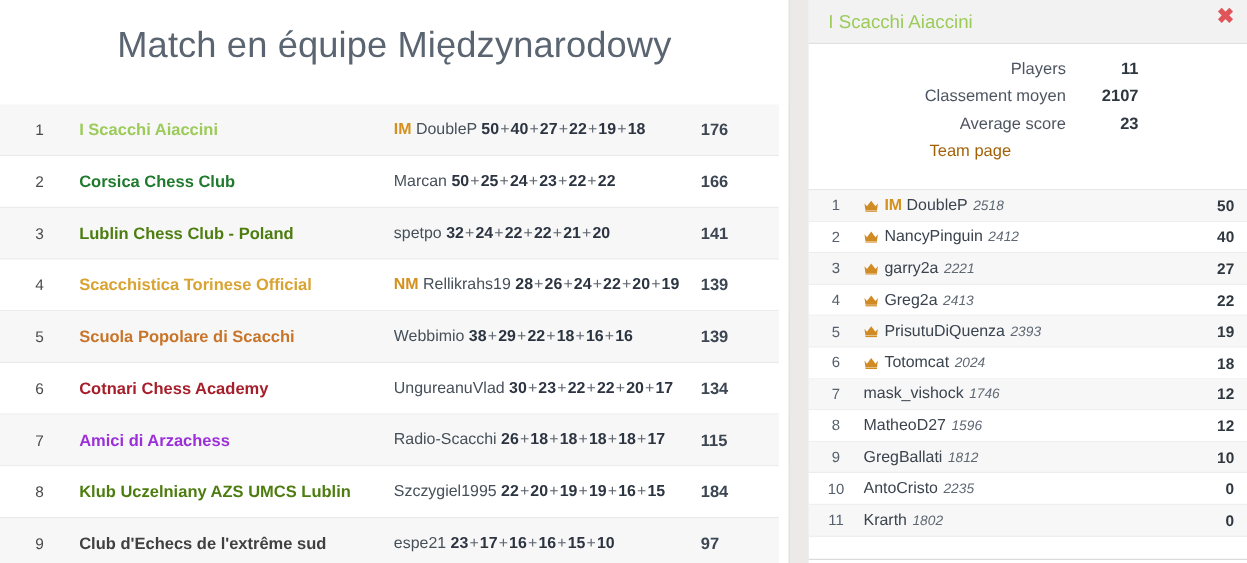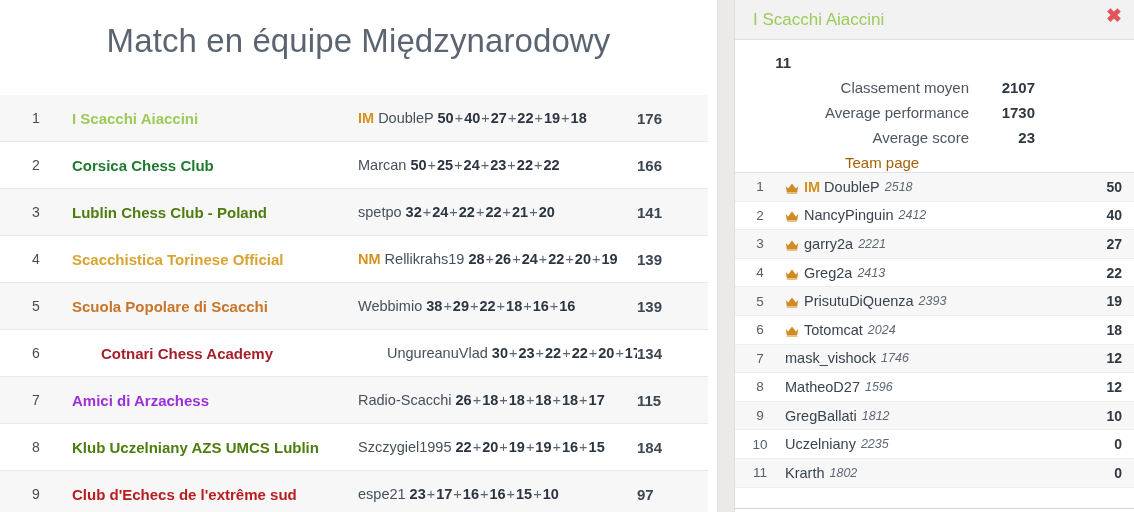--- a/index.html
+++ b/index.html
@@ -322,39 +322,39 @@
           <div class="total-cell">139</div>
         </div>
         <div class="team-row alt">
           <div class="rank-cell">5</div>
           <div class="team-cell" style="color: rgb(200, 117, 42);">Scuola Popolare di Scacchi</div>
           <div class="players-cell"><span class="uname">Webbimio</span> <span class="pts">38</span><span class="plus">+</span><span class="pts">29</span><span class="plus">+</span><span class="pts">22</span><span class="plus">+</span><span class="pts">18</span><span class="plus">+</span><span class="pts">16</span><span class="plus">+</span><span class="pts">16</span></div>
           <div class="total-cell">139</div>
         </div>
         <div class="team-row">
           <div class="rank-cell">6</div>
-          <div class="team-cell" style="color: rgb(165, 30, 42); margin-left: 29px;">Cotnari Chess Academy</div>
+          <div class="team-cell" style="color: rgb(165, 30, 42);">Cotnari Chess Academy</div>
           <div class="players-cell"><span class="uname">UngureanuVlad</span> <span class="pts">30</span><span class="plus">+</span><span class="pts">23</span><span class="plus">+</span><span class="pts">22</span><span class="plus">+</span><span class="pts">22</span><span class="plus">+</span><span class="pts">20</span><span class="plus">+</span><span class="pts">17</span></div>
           <div class="total-cell">134</div>
         </div>
         <div class="team-row alt">
           <div class="rank-cell">7</div>
           <div class="team-cell" style="color: rgb(155, 48, 217);">Amici di Arzachess</div>
           <div class="players-cell"><span class="uname">Radio-Scacchi</span> <span class="pts">26</span><span class="plus">+</span><span class="pts">18</span><span class="plus">+</span><span class="pts">18</span><span class="plus">+</span><span class="pts">18</span><span class="plus">+</span><span class="pts">18</span><span class="plus">+</span><span class="pts">17</span></div>
           <div class="total-cell">115</div>
         </div>
         <div class="team-row">
           <div class="rank-cell">8</div>
           <div class="team-cell" style="color: #4d7c0f;">Klub Uczelniany AZS UMCS Lublin</div>
           <div class="players-cell"><span class="uname">Szczygiel1995</span> <span class="pts">22</span><span class="plus">+</span><span class="pts">20</span><span class="plus">+</span><span class="pts">19</span><span class="plus">+</span><span class="pts">19</span><span class="plus">+</span><span class="pts">16</span><span class="plus">+</span><span class="pts">15</span></div>
           <div class="total-cell">184</div>
         </div>
         <div class="team-row alt">
           <div class="rank-cell">9</div>
-          <div class="team-cell" style="color: #b91c1c;">Club d'Echecs de l'extrême sud</div>
+          <div class="team-cell" style="color: #404040;">Club d'Echecs de l'extrême sud</div>
           <div class="players-cell"><span class="uname">espe21</span> <span class="pts">23</span><span class="plus">+</span><span class="pts">17</span><span class="plus">+</span><span class="pts">16</span><span class="plus">+</span><span class="pts">16</span><span class="plus">+</span><span class="pts">15</span><span class="plus">+</span><span class="pts">10</span></div>
           <div class="total-cell">97</div>
         </div>
       </div>
 
     <div id="left-scroll-track">
       
     </div>
   </div>
 
@@ -362,29 +362,26 @@
 
   <div id="team-panel">
 
     <div id="panel-header">
       <div id="panel-title">I Scacchi Aiaccini</div>
       <div id="panel-close">✖</div>
     </div>
 
     <div id="panel-stats">
         <div class="stat-row">
+          <div class="stat-label">Players</div>
           <div class="stat-value">11</div>
         </div>
         <div class="stat-row">
           <div class="stat-label">Classement moyen</div>
           <div class="stat-value">2107</div>
-        </div>
-        <div class="stat-row">
-          <div class="stat-label">Average performance</div>
-          <div class="stat-value">1730</div>
         </div>
         <div class="stat-row">
           <div class="stat-label">Average score</div>
           <div class="stat-value">23</div>
         </div>
         <div class="stat-link-row">
           <div class="stat-link-spacer"></div>
           <div id="team-page-link">Team page</div>
         </div>
       </div>
@@ -487,21 +484,21 @@
             <span class="crown-spacer"></span>
             <span>GregBallati</span>
             <span class="p-rating">1812</span>
           </div>
           <div class="p-score">10</div>
         </div>
         <div class="player-row">
           <div class="p-rank">10</div>
           <div class="p-name">
             <span class="crown-spacer"></span>
-            <span>Uczelniany</span>
+            <span>AntoCristo</span>
             <span class="p-rating">2235</span>
           </div>
           <div class="p-score">0</div>
         </div>
         <div class="player-row alt">
           <div class="p-rank">11</div>
           <div class="p-name">
             <span class="crown-spacer"></span>
             <span>Krarth</span>
             <span class="p-rating">1802</span>

